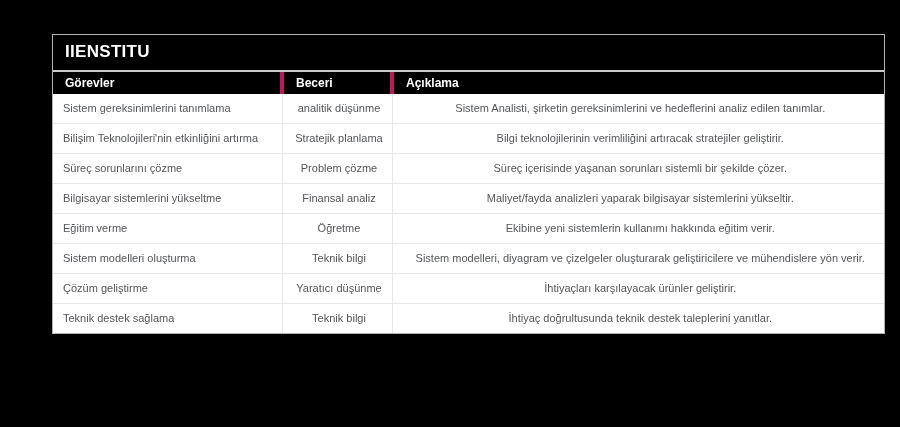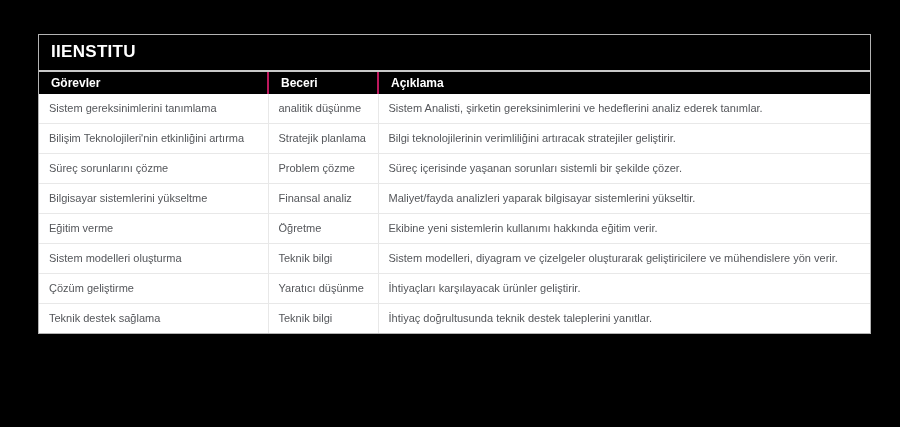--- a/index.html
+++ b/index.html
@@ -9,21 +9,21 @@
     overflow: hidden;
     font-family: "Liberation Sans", sans-serif;
   }
   .canvas {
     position: relative;
     width: 900px; height: 427px;
     background: #000000;
   }
   .table-card {
     position: absolute;
-    left: 38px; top: 34px;
+    left: 52px; top: 34px;
     width: 833px;
     border: 1px solid #b3b3b3;
     background: #ffffff;
   }
   .title-bar {
     background: #000000;
     color: #ffffff;
     border-bottom: 2px solid #c9c9c9;
     padding: 7px 12px 8px 12px;
     font-size: 17px;
@@ -42,32 +42,32 @@
   col.c3 { width: 492px; }
   thead th {
     background: #000000;
     color: #ffffff;
     font-size: 12px;
     font-weight: bold;
     text-align: left;
     padding: 4px 12px;
     line-height: 14px;
   }
-  thead th + th { border-left: 2px solid #be185d; margin-left: 10px; }
+  thead th + th { border-left: 4px solid #be185d; margin-left: 10px; }
   tbody td {
     background: #ffffff;
     color: #54565a;
     font-size: 11px;
     line-height: 13px;
     padding: 8px 6px 8px 10px;
     border-top: 1px solid #e8e8e8;
     white-space: nowrap;
     overflow: hidden;
   }
-  tbody td + td { border-left: 1px solid #e8e8e8; }
+  tbody td + td { border-left: 1px solid #e8e8e8; text-align: center; }
   tbody tr:first-child td { border-top: none; }
 </style>
 </head>
 <body>
 
 <div class="canvas">
   <div class="table-card">
 
     <div class="title-bar">
       <span>IIENSTITU</span>
@@ -83,21 +83,21 @@
         <tr>
           <th>Görevler</th>
           <th>Beceri</th>
           <th>Açıklama</th>
         </tr>
       </thead>
       <tbody>
         <tr>
           <td>Sistem gereksinimlerini tanımlama</td>
           <td>analitik düşünme</td>
-          <td>Sistem Analisti, şirketin gereksinimlerini ve hedeflerini analiz ederek tanımlar.</td>
+          <td>Sistem Analisti, şirketin gereksinimlerini ve hedeflerini analiz edilen tanımlar.</td>
         </tr>
         <tr>
           <td>Bilişim Teknolojileri'nin etkinliğini artırma</td>
           <td>Stratejik planlama</td>
           <td>Bilgi teknolojilerinin verimliliğini artıracak stratejiler geliştirir.</td>
         </tr>
         <tr>
           <td>Süreç sorunlarını çözme</td>
           <td>Problem çözme</td>
           <td>Süreç içerisinde yaşanan sorunları sistemli bir şekilde çözer.</td>

